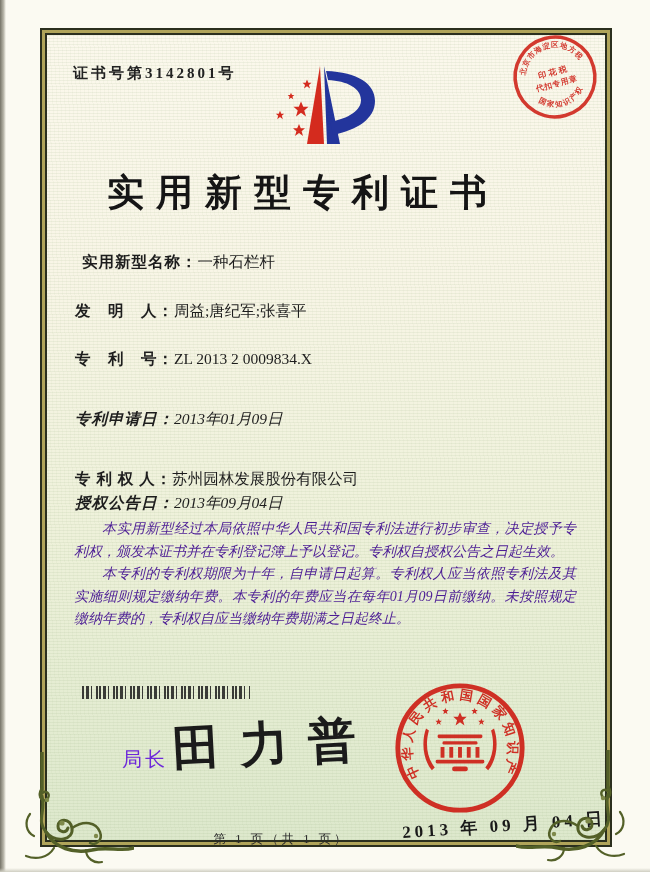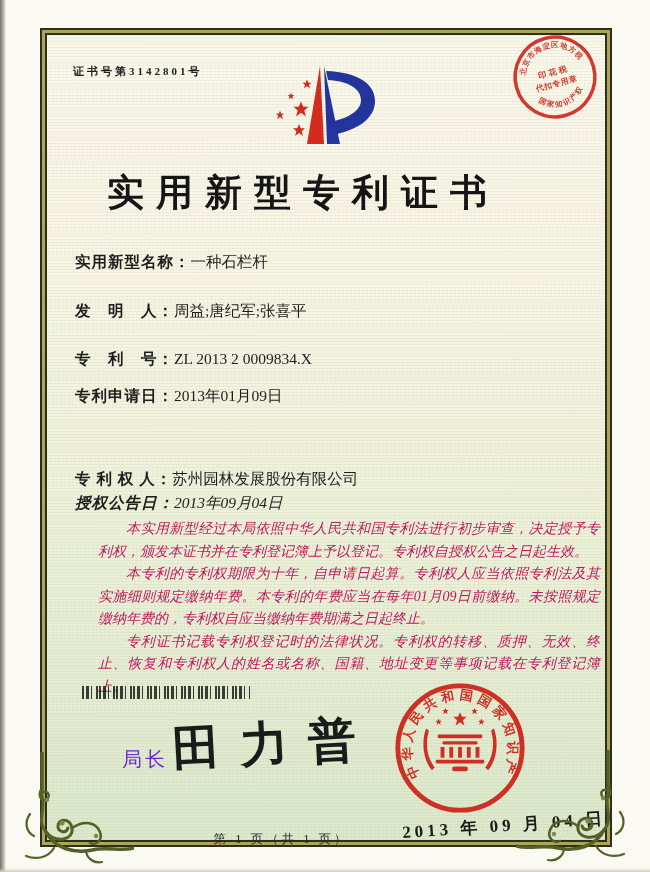--- a/index.html
+++ b/index.html
@@ -16,29 +16,29 @@
   
   .frame{position:absolute;left:40px;top:28px;width:572px;height:819px;
     box-sizing:border-box;border:2px solid #2b2f1e;background:#b0a45a;padding:3px;}
   .paper{width:100%;height:100%;box-sizing:border-box;border:2px solid #2b2f1e;
     background:
       repeating-linear-gradient(0deg, rgba(130,160,110,0.10) 0 1px, rgba(0,0,0,0) 1px 3px),
       repeating-linear-gradient(87deg, rgba(150,175,120,0.06) 0 1px, rgba(0,0,0,0) 1px 4px),
       linear-gradient(180deg,#fbf8ec 0%,#f8f5e6 30%,#eef1da 62%,#e2ebd0 88%,#dde8cc 100%);}
 
   .abs{position:absolute;}
-  .cert-no{left:73px;top:64px;font-size:11px;letter-spacing:3px;color:#222;font-weight:bold;}
+  .cert-no{left:73px;top:64px;font-size:15px;letter-spacing:3px;color:#222;font-weight:bold;}
   .logo{left:260px;top:54px;width:134px;height:108px;}
   .title{left:0;top:168px;width:606px;text-align:center;font-size:37px;font-weight:bold;
     letter-spacing:12px;color:#151515;}
   .field{left:75px;width:500px;font-size:15.5px;color:#1d1d1d;white-space:nowrap;}
   .field .lab{font-weight:bold;letter-spacing:1px;}
-  .f0{top:252px;} .f1{top:301px;} .f2{top:349px;} .f3{top:386px;} .f4{top:469px;} .f5{top:493px;font-style:italic;}
-  .bodytext{left:74px;top:518px;width:502px;font-size:14px;line-height:22.5px;color:#be185d;
-    text-align:justify;font-style:italic;margin-left:24px;}
+  .f0{top:252px;margin-left:7px;} .f1{top:301px;} .f2{top:349px;} .f3{top:409px;font-style:italic;} .f4{top:469px;} .f5{top:493px;font-style:italic;}
+  .bodytext{left:74px;top:518px;width:502px;font-size:14px;line-height:22.5px;color:#4c1d95;
+    text-align:justify;font-style:italic;}
   .bodytext p{margin:0;text-indent:2em;}
   .barcode{left:82px;top:686px;width:168px;height:13px;
     background:repeating-linear-gradient(90deg,
       #1c1c1c 0 2px, rgba(0,0,0,0) 2px 4px,
       #1c1c1c 4px 7px, rgba(0,0,0,0) 7px 9px,
       #1c1c1c 9px 10px, rgba(0,0,0,0) 10px 14px,
       #1c1c1c 14px 16px, rgba(0,0,0,0) 16px 17px);
     opacity:.85;}
   .director{left:122px;top:746px;font-size:20px;letter-spacing:3px;color:#6d28d9;}
   .signature{left:172px;top:712px;font-size:48px;font-weight:bold;color:#1b1b1b;
@@ -98,21 +98,20 @@
 <div class="abs field f4">
   <span class="lab">专 利 权 人：</span><span>苏州园林发展股份有限公司</span>
 </div>
 <div class="abs field f5">
   <span class="lab">授权公告日：</span><span>2013年09月04日</span>
 </div>
 
 <div class="abs bodytext">
   <p>本实用新型经过本局依照中华人民共和国专利法进行初步审查，决定授予专利权，颁发本证书并在专利登记簿上予以登记。专利权自授权公告之日起生效。</p>
   <p>本专利的专利权期限为十年，自申请日起算。专利权人应当依照专利法及其实施细则规定缴纳年费。本专利的年费应当在每年01月09日前缴纳。未按照规定缴纳年费的，专利权自应当缴纳年费期满之日起终止。</p>
-  <p>专利证书记载专利权登记时的法律状况。专利权的转移、质押、无效、终止、恢复和专利权人的姓名或名称、国籍、地址变更等事项记载在专利登记簿上。</p>
 </div>
 
 <div class="abs barcode"></div>
 
 <div class="abs director">局长</div>
 <div class="abs signature">田力普</div>
 
 <svg class="abs tax-stamp" viewBox="0 0 110 110">
   <defs>
     <path id="arcTop" d="M 18.3 45.2 A 38 38 0 0 1 91.7 45.2"></path>

